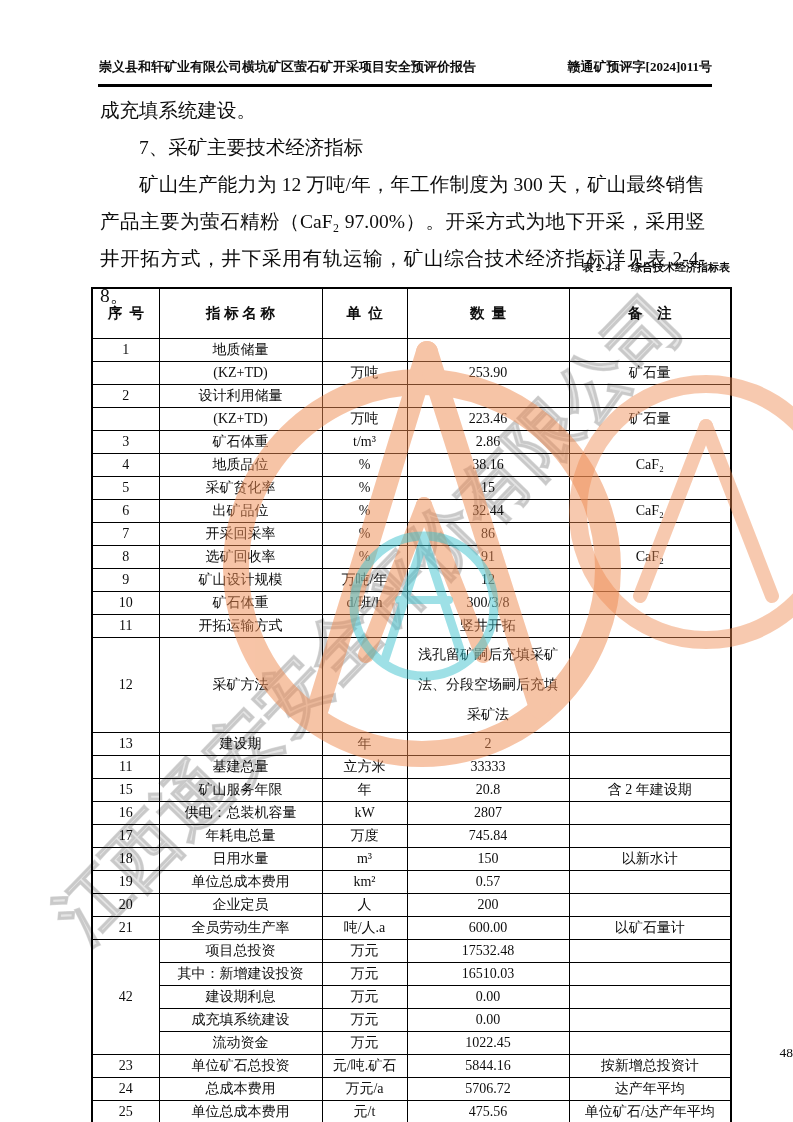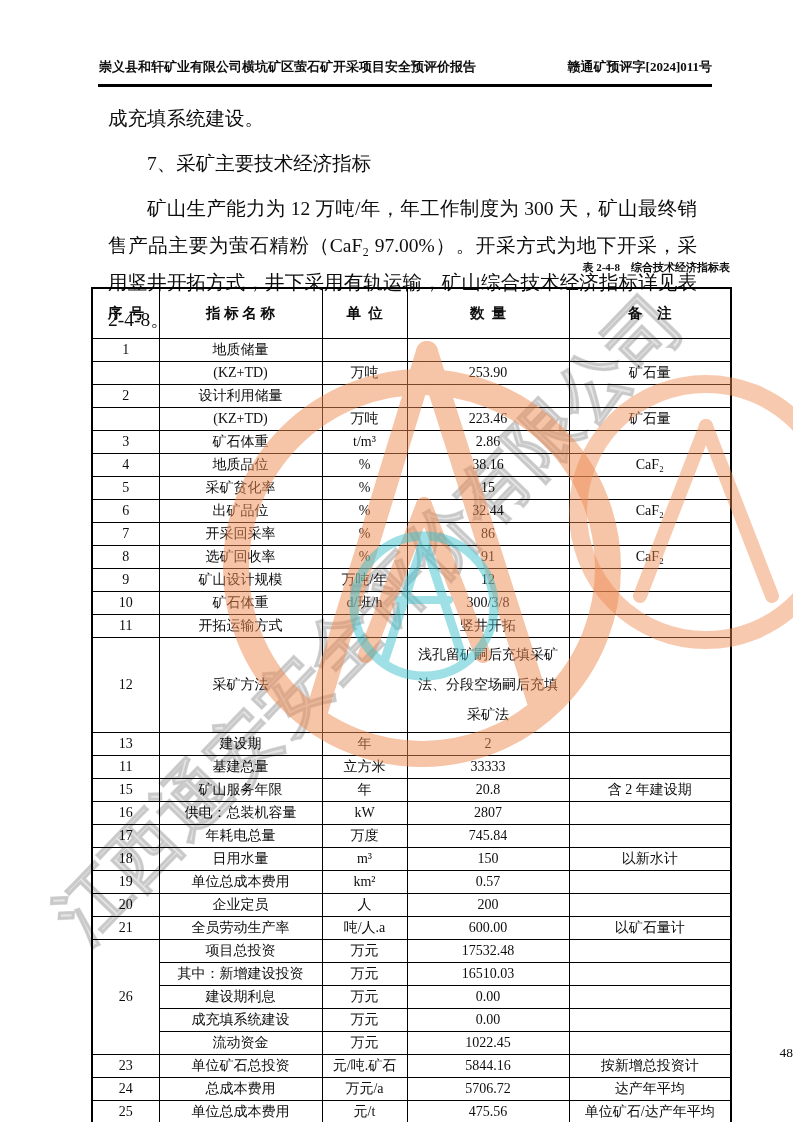--- a/index.html
+++ b/index.html
@@ -19,21 +19,21 @@
     font-size:13px;font-weight:bold;white-space:nowrap;
   }
   .header-rule{
     position:absolute;left:98px;top:84px;width:614px;height:3px;background:#000;
   }
   
   .body-text{
     position:absolute;left:100px;top:92px;width:605px;
     font-size:19.5px;line-height:37px;text-align:justify;
   }
-  .body-text p{margin:8px;}
+  .body-text p{margin:0;}
   .indent{text-indent:2em;}
   
   .table-title{
     position:absolute;left:91px;top:260px;width:639px;
     text-align:right;font-size:11px;font-weight:bold;white-space:pre;
   }
   .table-wrap{position:absolute;left:91px;top:287px;width:639px;}
   table.indicators{
     border-collapse:collapse;table-layout:fixed;width:639px;
     font-size:14px;border:2px solid #000;
@@ -271,21 +271,21 @@
               <td></td>
             </tr>
             <tr>
               <td>21</td>
               <td>全员劳动生产率</td>
               <td>吨/人.a</td>
               <td>600.00</td>
               <td>以矿石量计</td>
             </tr>
             <tr>
-              <td rowspan="5">26</td>
+              <td rowspan="5">42</td>
               <td>项目总投资</td>
               <td>万元</td>
               <td>17532.48</td>
               <td></td>
             </tr>
             <tr>
               <td>其中：新增建设投资</td>
               <td>万元</td>
               <td>16510.03</td>
               <td></td>

